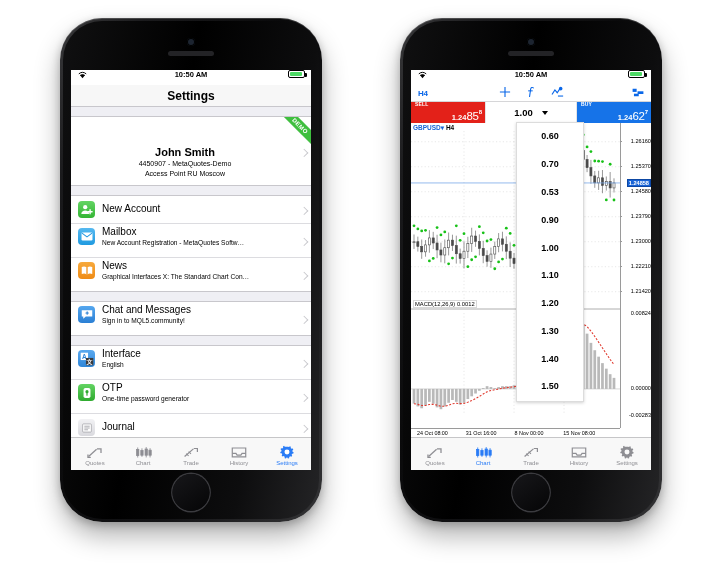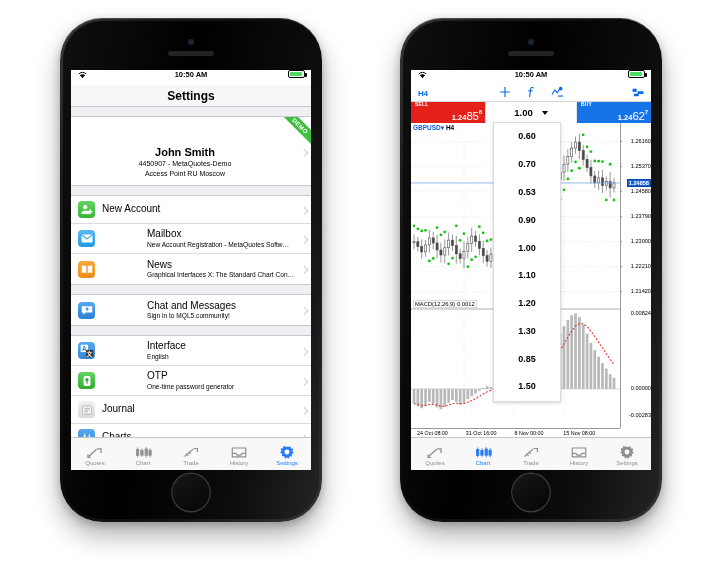--- a/index.html
+++ b/index.html
@@ -107,21 +107,21 @@
     margin-right:7px; position:relative;
     display:flex; align-items:center; justify-content:center;
     color:#fff; font-size:10px; line-height:1;
   }
   .row-txt{ flex:1 1 auto; min-width:0; }
   .row-title{ font-size:10px; color:#000; line-height:12.5px; }
   .row-sub{
     font-size:6.6px; color:#000; line-height:8.5px;
     white-space:nowrap; overflow:hidden; text-overflow:ellipsis;
   }
-  .row.two{ min-height:30px; padding-top:2px; padding-bottom:2px;gap:45px;}
+  .row.two{ min-height:30px; padding-top:2px; padding-bottom:10px;}
 
   .ic-green{ background:linear-gradient(#63d463,#34b534); }
   .ic-blue { background:linear-gradient(#56b9f0,#1f9ae0); }
   .ic-orange{ background:linear-gradient(#f7a93c,#ef8b14); }
   .ic-blue2{ background:linear-gradient(#55a7ef,#2a7fd4); }
   .ic-green2{ background:linear-gradient(#63d463,#2faa2f); }
   .ic-blue3{ background:linear-gradient(#5aa9ef,#2f86d8); }
   .ic-gray { background:linear-gradient(#f2f2f4,#d9d9de); }
   .ic-white{ background:linear-gradient(#f5f7f8,#e2e6e8); }
 
@@ -176,21 +176,21 @@
   }
   .sym-label .tf{ color:#000; }
   .macd-label{
     position:absolute; left:2px; font-size:5.8px; color:#000; z-index:4;
     background:rgba(255,255,255,.92); padding:0 1px; white-space:nowrap;
     border:1px solid #d9d9d9;
   }
   .lot-menu{
     position:absolute; z-index:6; background:#fff;
     border:1px solid #dcdcdc; box-shadow:0 1px 3px rgba(0,0,0,.18);
-    display:flex; flex-direction:column; align-items:center;
+    display:flex; flex-direction:column; align-items:center;margin-left:23px;
   }
   .lot-menu div{
     font-size:9px; font-weight:bold; color:#000; line-height:1;
     padding:9.4px 0; width:100%; text-align:center;
   }
   .px-axis{ position:absolute; right:0; top:0; bottom:0; width:31px; z-index:3; }
   .px-tick{ position:absolute; right:0; font-size:5.6px; color:#000; white-space:nowrap; }
   .px-cur{
     position:absolute; right:0; font-size:5.6px; color:#fff; background:#1763d6;
     border:1px solid #0d47a3; padding:0 1px; white-space:nowrap; font-weight:bold;
@@ -790,21 +790,21 @@
 
         <div class="lot-menu" id="lotMenu" style="left: 82px; top: -1px; width: 68px;">
             <div>0.60</div>
             <div>0.70</div>
             <div>0.53</div>
             <div>0.90</div>
             <div>1.00</div>
             <div>1.10</div>
             <div>1.20</div>
             <div>1.30</div>
-            <div>0.85</div>
+            <div>1.40</div>
             <div>1.50</div>
           </div>
       </div>
 
       <div class="tabbar">
         <div class="tab">
           <span class="glyph">
             <svg viewBox="0 0 20 16" width="16" height="13">
               <path d="M2 13 L12 4" stroke="#8e8e93" stroke-width="1.6" fill="none"></path>
               <path d="M12.5 3.5 l5 0 0 5" stroke="#8e8e93" stroke-width="1.6" fill="none"></path>

